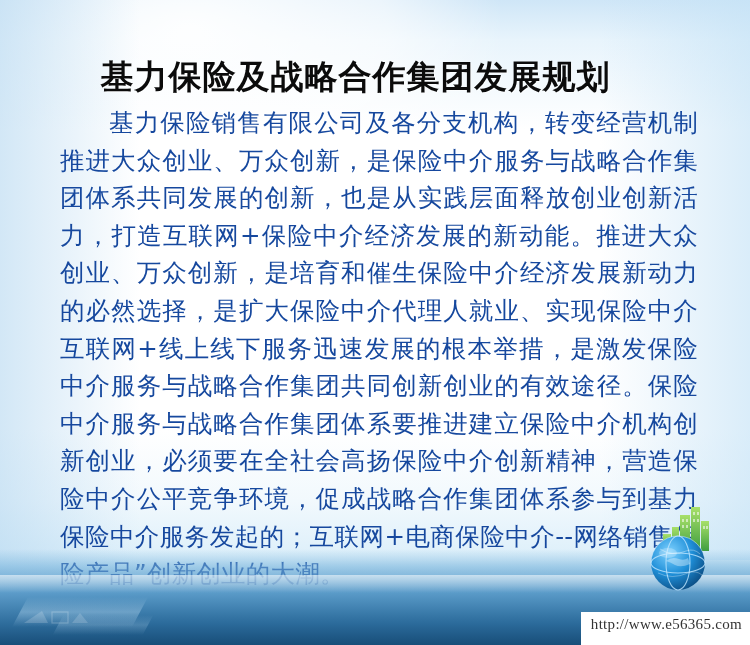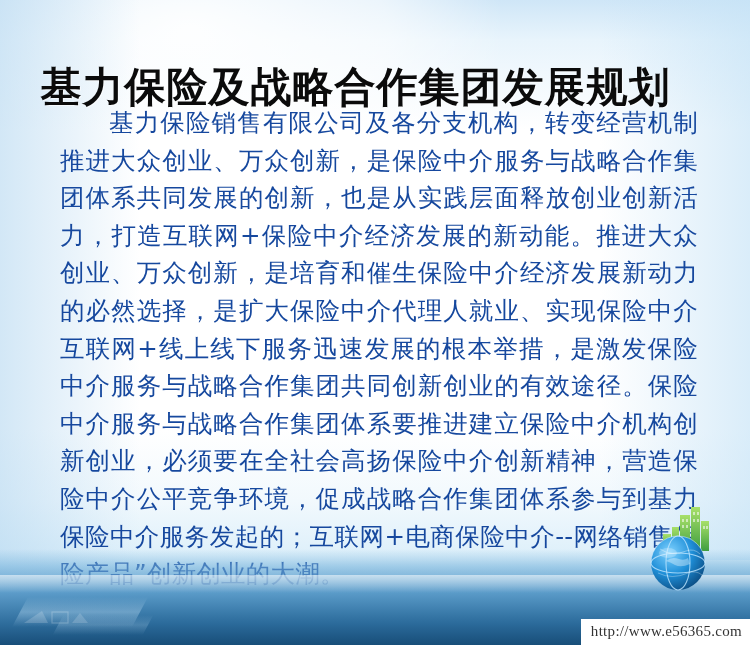--- a/index.html
+++ b/index.html
@@ -108,21 +108,21 @@
 
   
   .title {
     position: absolute;
     top: 33px;
     left: 0;
     width: 711px;
     text-align: center;
     font-family: "DejaVu Sans", "Liberation Sans", sans-serif;
     font-weight: bold;
-    font-size: 41px;
+    font-size: 33px;
     letter-spacing: 1px;
     color: #0b0b0b;
     text-shadow: 1px 1px 0 rgba(255,255,255,0.6);
   }
 
   
   .body-text {
     position: absolute;
     top: 104px;
     left: 60px;
@@ -150,21 +150,21 @@
 
   
   .watermark {
     position: absolute;
     right: 0;
     bottom: 0;
     background: #ffffff;
     color: #333333;
     font-family: "Liberation Serif", serif;
     font-size: 15px;
-    padding: 4px 8px 5px 10px;
+    padding: 4px 8px 12px 10px;
     letter-spacing: 0.3px;
   }
 
   
   .corner-mark {
     position: absolute;
     left: 22px;
     bottom: 18px;
     width: 70px;
     height: 20px;

